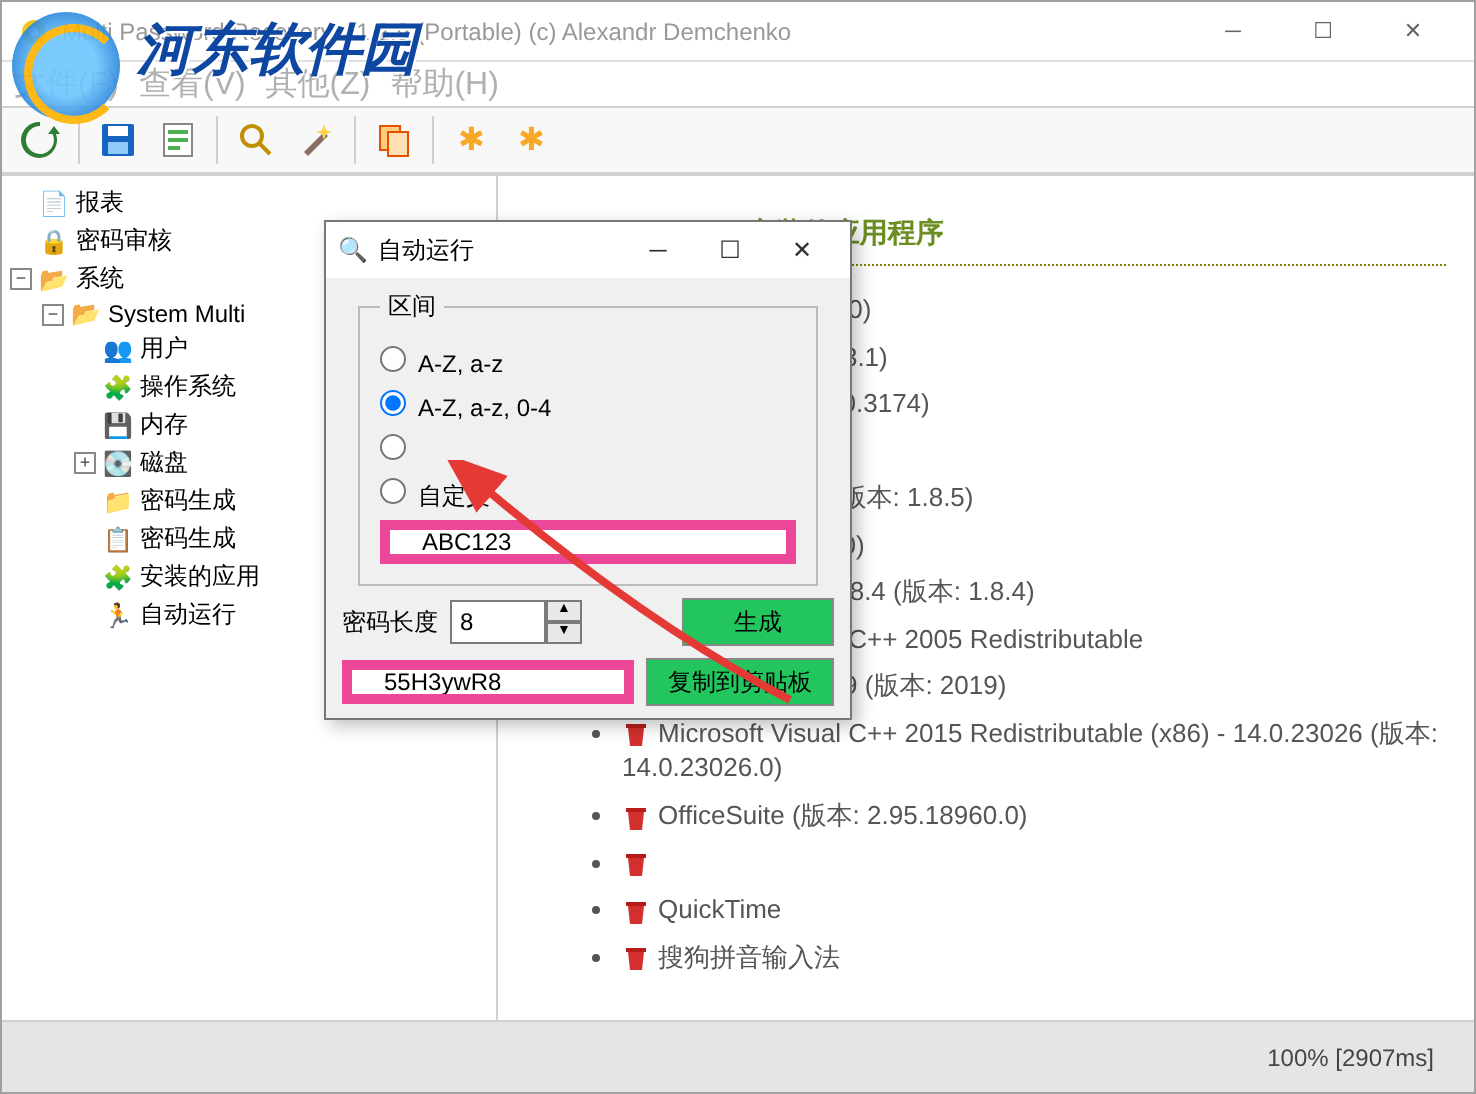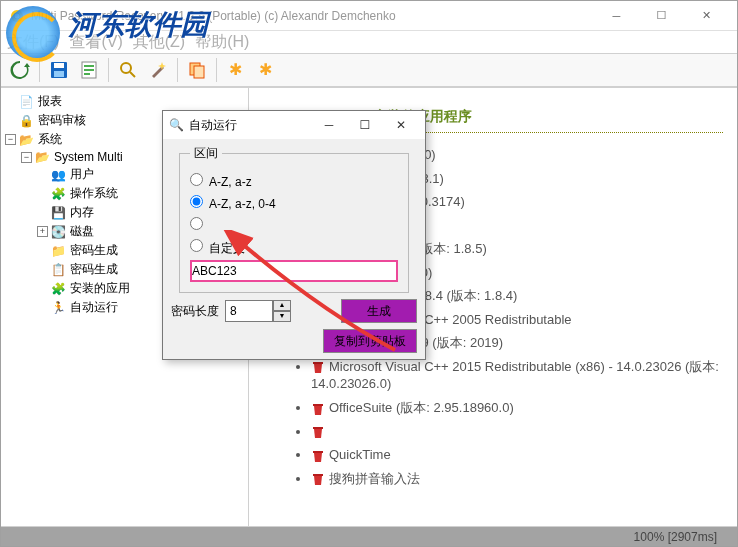--- a/index.html
+++ b/index.html
@@ -47,39 +47,39 @@
   .breadcrumb .cur { color:#6b8e23; }
   .apps { flex:1; overflow-y:auto; overflow-x:hidden; padding:4px 6px 4px 0; }
   .apps ul { list-style:disc; margin-left:62px; }
   .apps li { font-size:13px; color:#555; padding:3px 0; line-height:1.35; }
   .apps li .trash { display:inline-block; width:14px; margin-right:4px; vertical-align:middle; }
   .apps::-webkit-scrollbar { width:16px; }
   .apps::-webkit-scrollbar-track { background:#f0f0f0; }
   .apps::-webkit-scrollbar-thumb { background:#c0c0c0; border:1px solid #a0a0a0; }
 
   
-  .status { height:20px; border-top:1px solid #d0d0d0; font-size:12px; display:flex; align-items:center; justify-content:flex-end; padding:0 20px; background:#a3a3a3; color:#444; }
+  .status { height:36px; border-top:1px solid #d0d0d0; font-size:12px; display:flex; align-items:center; justify-content:flex-end; padding:0 20px; background:#e5e5e5; color:#444; }
 
   
   .dialog { position:absolute; left:162px; top:110px; width:264px; background:#f0f0f0; border:1px solid #777; box-shadow:3px 3px 8px rgba(0,0,0,.25); z-index:10; font-size:12px; }
   .dialog .d-title { height:28px; display:flex; align-items:center; padding:0 6px; background:#fff; }
   .dialog .d-title .t { flex:1; font-size:12px; }
   .dialog .d-title .db { width:36px; text-align:center; font-size:12px; color:#333; }
   .dialog fieldset { border:1px solid #bbb; margin:6px 16px; padding:8px 10px 10px; }
   .dialog legend { padding:0 4px; }
   .dialog label.radio { display:block; padding:3px 0; }
   .dialog label.radio input { margin-right:6px; }
-  .dialog .txt { width:100%; height:22px; border:2px solid #ec4899; padding:2px 0; font-size:12px; background:#fff; }
+  .dialog .txt { width:100%; height:22px; border:5px solid #ec4899; padding:2px 16px; font-size:12px; background:#fff; }
   .dialog .row { display:flex; align-items:center; margin:6px 8px; gap:6px;justify-content:flex-end; }
   .dialog .row .lab { flex:0 0 auto; }
   .dialog .spin { width:70px; height:22px; display:flex; }
   .dialog .spin input { width:48px; border:1px solid #7a7a7a; padding:2px 4px; font-size:12px; }
   .dialog .spin .ar { width:18px; display:flex; flex-direction:column; }
   .dialog .spin .ar div { flex:1; border:1px solid #7a7a7a; background:#e8e8e8; font-size:7px; text-align:center; line-height:1; }
-  .dialog .btn { height:24px; padding:0 10px; border:1px solid #888; background:#a21caf; font-size:12px; }
+  .dialog .btn { height:24px; padding:0 10px; border:1px solid #888; background:#22c55e; font-size:12px; }
   .dialog .row .btn { margin-left:auto; min-width:76px; }
   .dialog .row2 .txt { flex:1; }
   .dialog .row2 .btn { min-width:92px; }
 
   
   .arrow { position:absolute; left:220px; top:230px; z-index:11; pointer-events:none; }
 </style>
 </head>
 <body>
 
@@ -355,20 +355,21 @@
     <div class="spin">
       <input value="8" style="">
       <div class="ar">
           <div>▲</div>
           <div>▼</div>
         </div>
     </div>
     <button class="btn">生成</button>
   </div>
   <div class="row row2">
+    <input class="txt" value="55H3ywR8" style="">
     <button class="btn">复制到剪贴板</button>
   </div>
 </div>
 
 <svg class="arrow" width="200" height="130">
   <defs>
       <marker id="ah" markerWidth="10" markerHeight="10" refX="2" refY="3" orient="auto">
         <path d="M0,0 L0,6 L8,3 z" fill="#e53935"></path>
       </marker>
     </defs>

